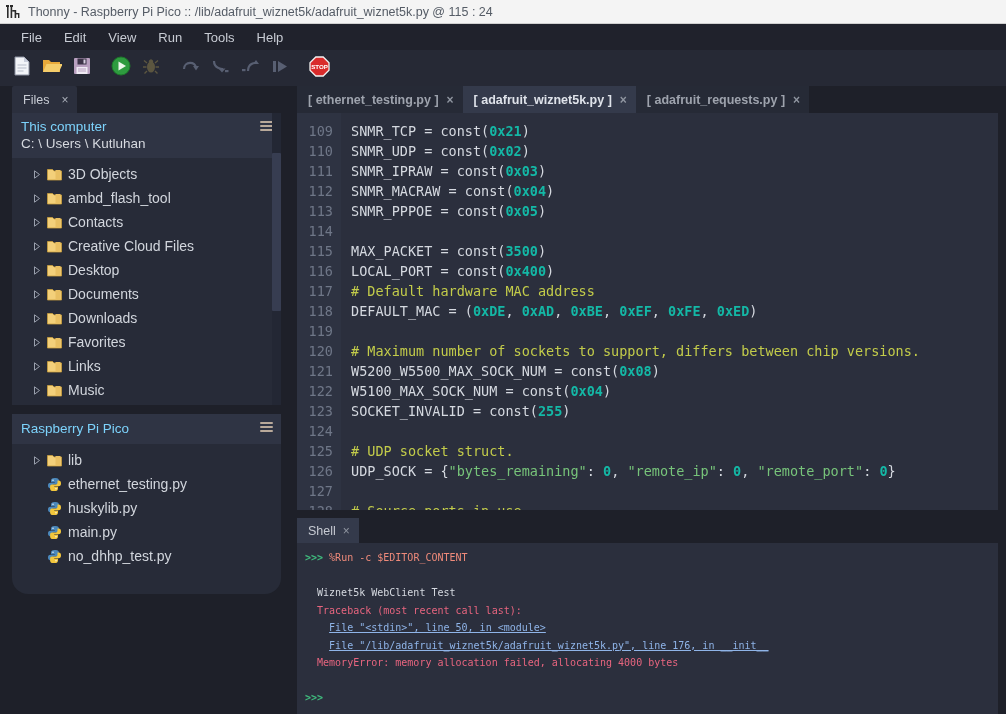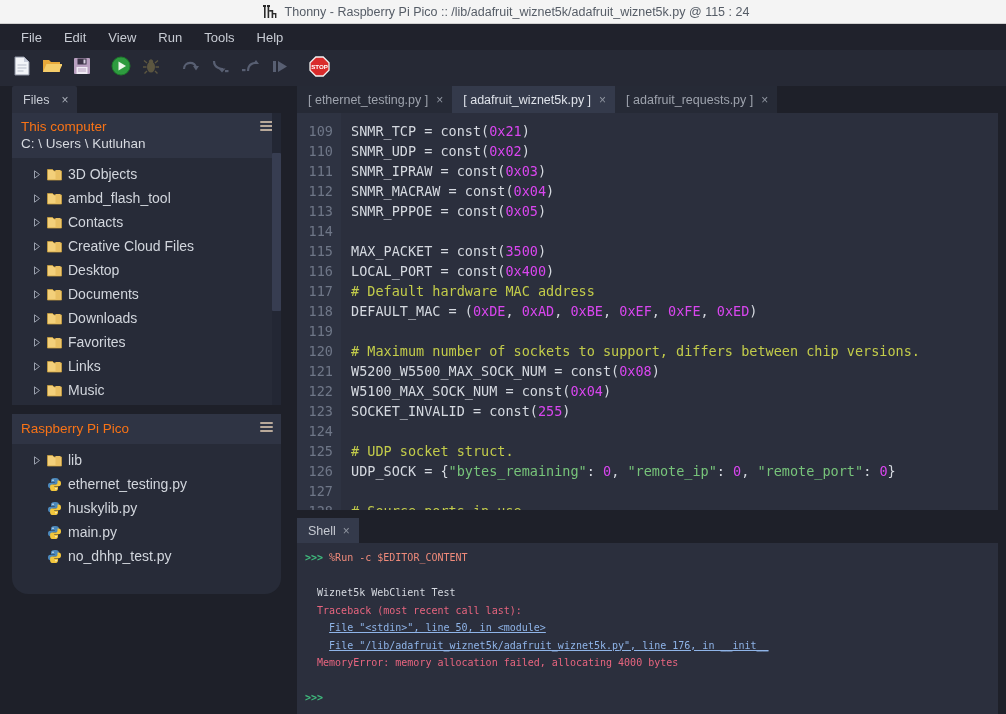--- a/index.html
+++ b/index.html
@@ -10,21 +10,20 @@
     overflow: hidden;
   }
 
   
   #titlebar {
     height: 24px; width: 100%;
     background: #f4f4f4;
     display: flex; align-items: center;
     padding-left: 5px;
     border-bottom: 1px solid #d0d0d0;
-    justify-content: center;
   }
   #titlebar .tb-icon { width: 16px; height: 16px; margin-right: 7px; flex: 0 0 auto; }
   #titlebar .tb-text {
     font-size: 12.5px; color: #555c66; white-space: nowrap;
     font-family: "Liberation Sans", sans-serif;
   }
 
   
   #menubar {
     height: 26px; background: #20222c;
@@ -63,21 +62,21 @@
     background: #272b38;
     position: relative;
   }
   #files-tree-box { height: 292px; }
   #pico-tree-box { height: 180px; margin-top: 9px; border-radius: 16px; }
 
   .tree-header {
     background: #2f3444; padding: 5px 8px 6px 9px;
     position: relative;
   }
-  .tree-header .line1 { color: #f97316; font-size: 13.5px; line-height: 17px; }
+  .tree-header .line1 { color: #7dd3fc; font-size: 13.5px; line-height: 17px; }
   .tree-header .line2 { color: #d6d9df; font-size: 13.5px; line-height: 17px; }
   .tree-header .hamburger {
     position: absolute; right: 8px; top: 8px;
     width: 13px; height: 10px;
     display: flex; flex-direction: column; justify-content: space-between;
   }
   .tree-header .hamburger i { display: block; height: 2px; background: #b9a99a; border-radius: 1px; }
 
   .tree-rows { padding-top: 4px; }
   .tree-row {
@@ -93,21 +92,21 @@
   .tree-row.indent-file { padding-left: 32px; align-items: center; }
 
   .vscroll {
     position: absolute; width: 9px; background: #373d51; border-radius: 1px;
   }
   .scroll-track { position: absolute; width: 9px; top:0; bottom:0; right:0; background:#232734; }
 
   
   #right { flex: 1; display: flex; flex-direction: column; background: #1e2029; }
 
-  .ed-tabrow { height: 27px; display: flex; align-items: flex-end; padding-left: 7px; }
+  .ed-tabrow { height: 27px; display: flex; align-items: flex-end; padding-left: 7px; font-weight: bold; }
   .ed-tab {
     background: #262a36; color: #9ea3ad; font-size: 12.5px;
     padding: 0 9px 0 11px; display: flex; align-items: center; gap: 8px;
     height: 27px;
   }
   .ed-tab.active { background: #343a4b; color: #dfe3ea; }
   .ed-tab .x { font-size: 12px; color: #9096a1; }
 
   #editor {
     margin: 0 8px 0 7px;
@@ -122,21 +121,21 @@
     color: #6f7788; font-size: 13.5px; line-height: 20px;
     font-family: "DejaVu Sans Mono", monospace;
   }
   .codearea { padding-top: 8px; padding-left: 10px; overflow: hidden; flex: 1; }
   .codeline {
     font-family: "DejaVu Sans Mono", monospace;
     font-size: 13.5px; line-height: 20px; white-space: pre;
     color: #d5d9e0; height: 20px;
   }
   .c-com { color: #c3cc4a; }
-  .c-num { color: #d946ef; }
+  .c-num { color: #14b8a6; font-weight: bold; }
   .c-str { color: #77c47a; }
   .c-pun { color: #d5d9e0; }
 
   .shell-tabrow { height: 25px; display: flex; align-items: flex-end; padding-left: 7px; margin-top: 8px; }
   .shell-tab {
     background: #343a4b; color: #c6cad2; font-size: 12.5px;
     padding: 0 9px 0 11px; display: flex; align-items: center; gap: 7px; height: 25px; margin-top: 32px;
   }
   .shell-tab .x { font-size: 12px; color: #9096a1; }
 

